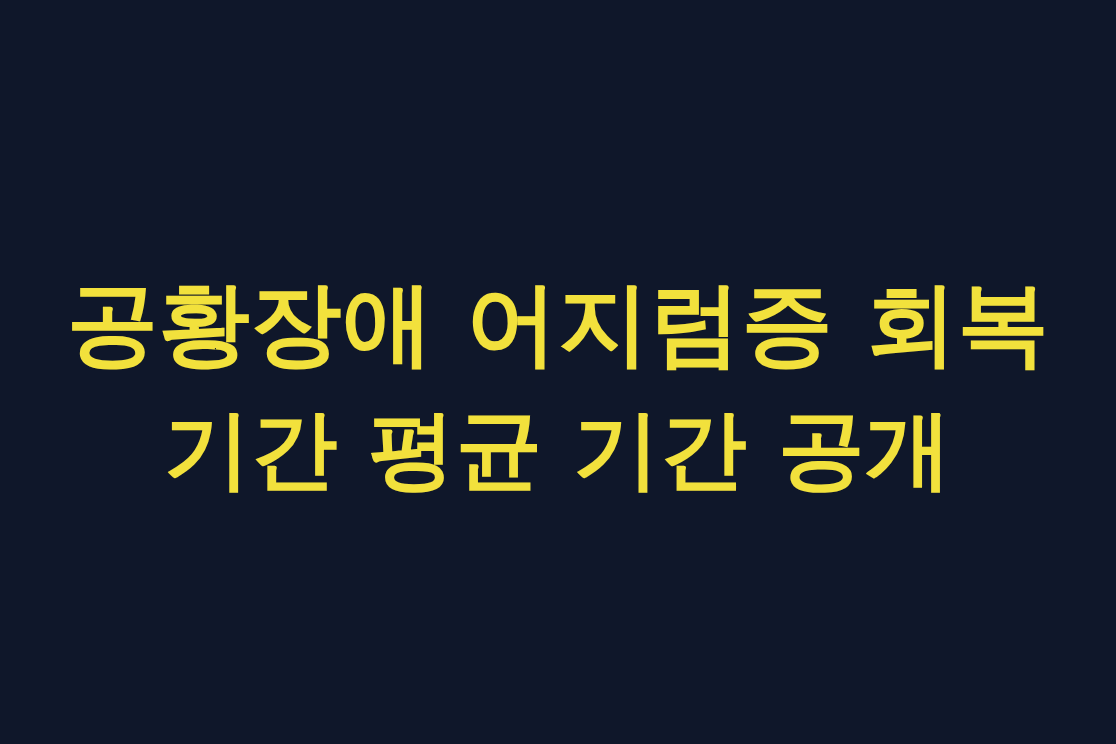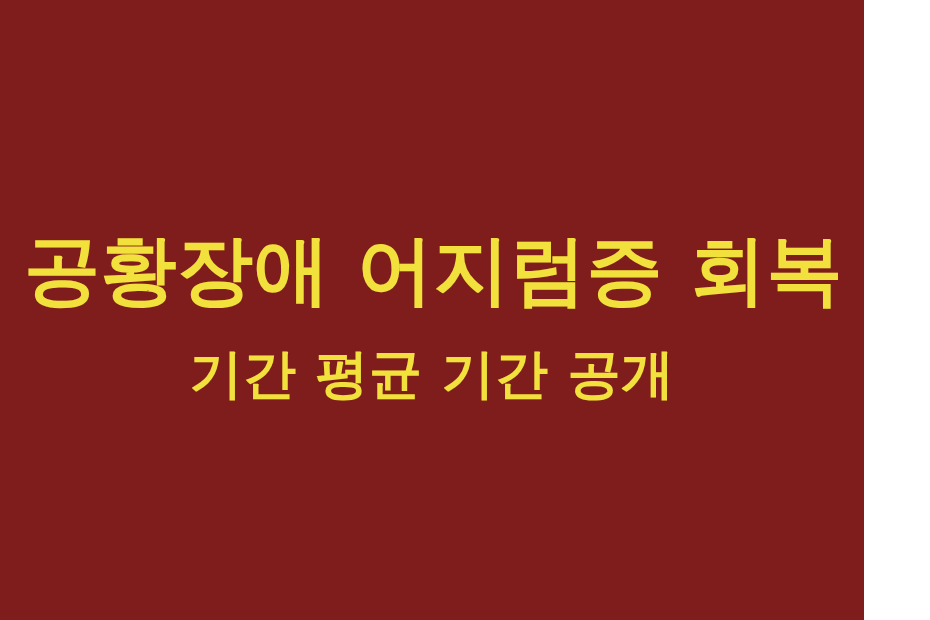--- a/index.html
+++ b/index.html
@@ -8,24 +8,24 @@
     padding: 0;
   }
   body {
     width: 930px;
     height: 620px;
     overflow: hidden;
     font-family: "Liberation Sans", "DejaVu Sans", sans-serif;
   }
   .banner {
     position: relative;
-    width: 864px;
+    width: 930px;
     height: 620px;
     box-sizing: border-box;
-    background: #7f1d1d;
+    background: #0f172a;
     display: flex;
     flex-direction: column;
     align-items: center;
     justify-content: flex-start;
     overflow: hidden;
   }
   .banner-text-block {
     position: absolute;
     left: 0;
     right: 0;
@@ -45,21 +45,21 @@
     color: #F2E13C;
     font-family: "DejaVu Sans", "Liberation Sans", sans-serif;
     font-weight: 700;
     font-size: 76px;
     line-height: 104px;
     letter-spacing: 0.5px;
     white-space: nowrap;
     text-rendering: optimizeLegibility;
   }
   .headline-line.line-2 {
-    font-size: 53px;
+    font-size: 72px;
   }
 </style>
 </head>
 <body>
 
 <div class="banner">
   <div class="banner-text-block">
     <span class="headline-line line-1">공황장애 어지럼증 회복</span>
     <span class="headline-line line-2">기간 평균 기간 공개</span>
   </div>

